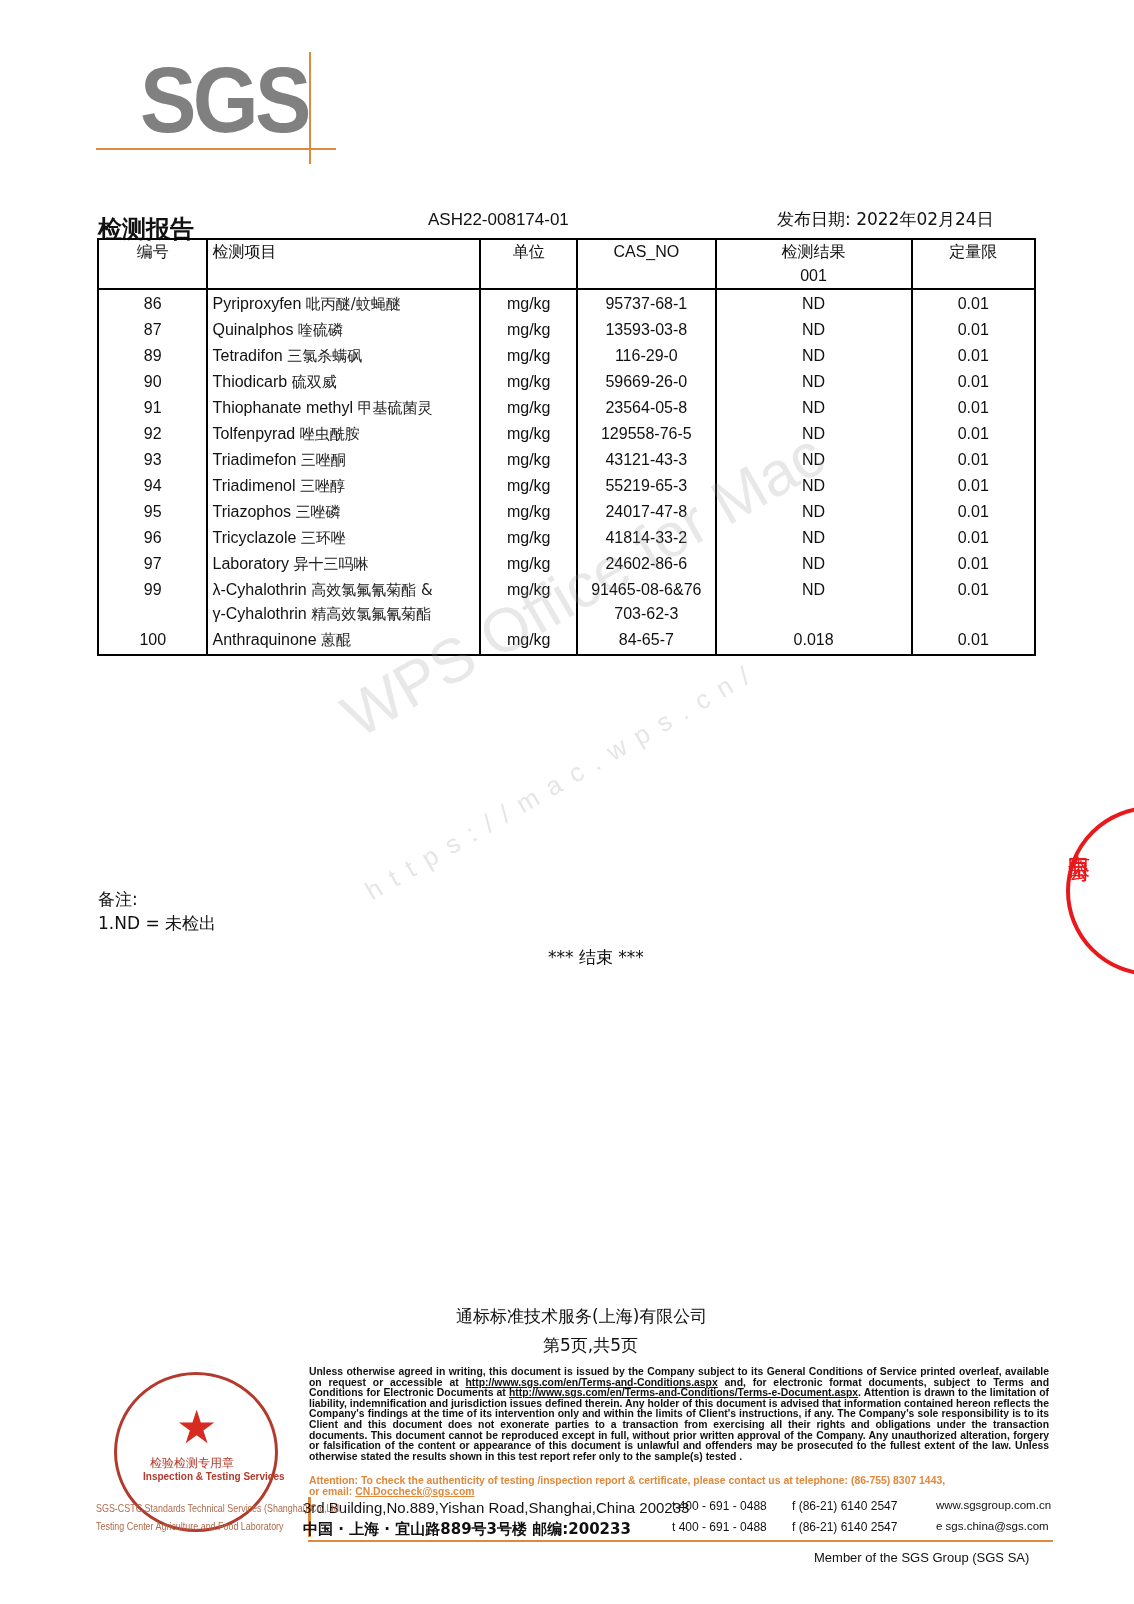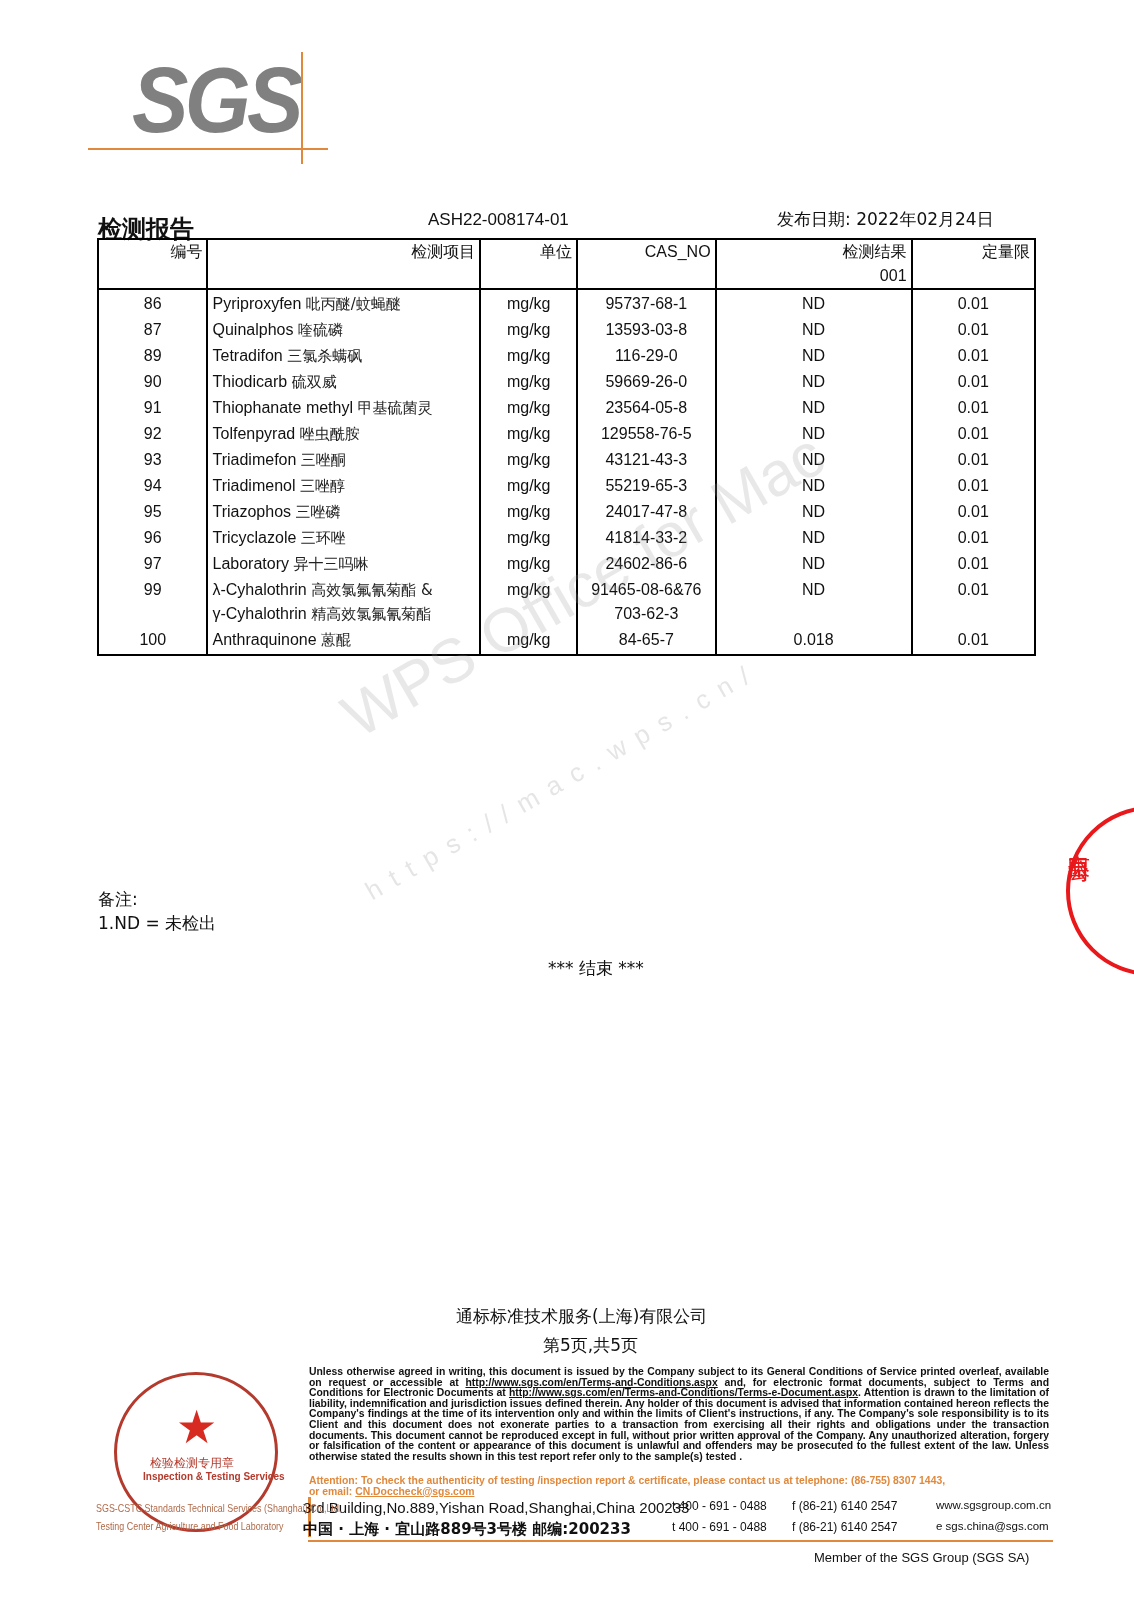--- a/index.html
+++ b/index.html
@@ -3,21 +3,21 @@
 <meta charset="utf-8">
 <style>
   html, body { margin: 0; padding: 0; background: #ffffff; }
   body {
     width: 1134px; height: 1604px; position: relative; overflow: hidden;
     font-family: "Liberation Sans", "DejaVu Sans", sans-serif; color: #111;
   }
   .abs { position: absolute; }
 
   
-  .logo { left: 88px; top: 52px; width: 240px; height: 112px; font-style: italic; }
+  .logo { left: 96px; top: 52px; width: 240px; height: 112px; }
   .logo-text {
     position: absolute; left: 44px; top: 2px;
     font-family: "Liberation Sans", sans-serif; font-weight: bold;
     font-size: 92px; letter-spacing: -4px; color: #808080;
     transform: scaleX(0.92); transform-origin: left top; line-height: 1;
   }
   .logo-hline { position: absolute; left: 0; top: 96px; width: 240px; height: 2px; background: #e0893c; }
   .logo-vline { position: absolute; left: 213px; top: 0; width: 2px; height: 112px; background: #e0893c; }
 
   
@@ -25,21 +25,21 @@
   .report-no { left: 428px; top: 210px; font-size: 17px; text-align: center; }
   .issue-date { left: 777px; top: 208px; font-size: 17px; font-family: "DejaVu Sans", sans-serif; }
 
   
   table.results {
     position: absolute; left: 97px; top: 238px; width: 939px;
     border-collapse: collapse; font-size: 16px;
   }
   table.results th {
     font-weight: normal; font-family: "DejaVu Sans", sans-serif; font-size: 16px;
-    border: 2px solid #000; vertical-align: top; padding: 0 4px; height: 48px; line-height: 24px; text-align: right;
+    border: 2px solid #000; vertical-align: top; padding: 0 4px; height: 48px; line-height: 24px;
   }
   table.results td {
     border-left: 2px solid #000; border-right: 2px solid #000;
     vertical-align: top; padding: 0 4px; line-height: 24px;
   }
   table.results tbody tr:first-child td { padding-top: 2px; }
   table.results tbody tr td { padding-bottom: 2px; }
   table.results tbody tr:last-child td { border-bottom: 2px solid #000; }
   .c { text-align: center; }
   .l { text-align: left; }
@@ -52,21 +52,21 @@
     transform: rotate(-30deg); transform-origin: left top; white-space: nowrap;
   }
   .wm2 {
     left: 360px; top: 880px; font-size: 26px; letter-spacing: 12px; color: rgba(150,150,150,0.25);
     transform: rotate(-30deg); transform-origin: left top; white-space: nowrap;
   }
 
   
   .notes-label { left: 98px; top: 888px; font-size: 17px; font-family: "DejaVu Sans", sans-serif; }
   .notes-item { left: 98px; top: 912px; font-size: 17px; font-family: "DejaVu Sans", sans-serif; }
-  .end-marker { left: 548px; top: 946px; font-size: 17px; font-family: "DejaVu Sans", sans-serif; margin-top: 11px; }
+  .end-marker { left: 548px; top: 946px; font-size: 17px; font-family: "DejaVu Sans", sans-serif; }
 
   
   .side-stamp {
     left: 1066px; top: 806px; width: 170px; height: 170px; border-radius: 50%;
     border: 4px solid #e8181b; box-sizing: border-box;
   }
   .side-stamp-text {
     left: 1064px; top: 838px; font-size: 22px; color: #e8181b; writing-mode: vertical-rl;
     font-family: "DejaVu Sans", sans-serif; letter-spacing: 2px;
   }

